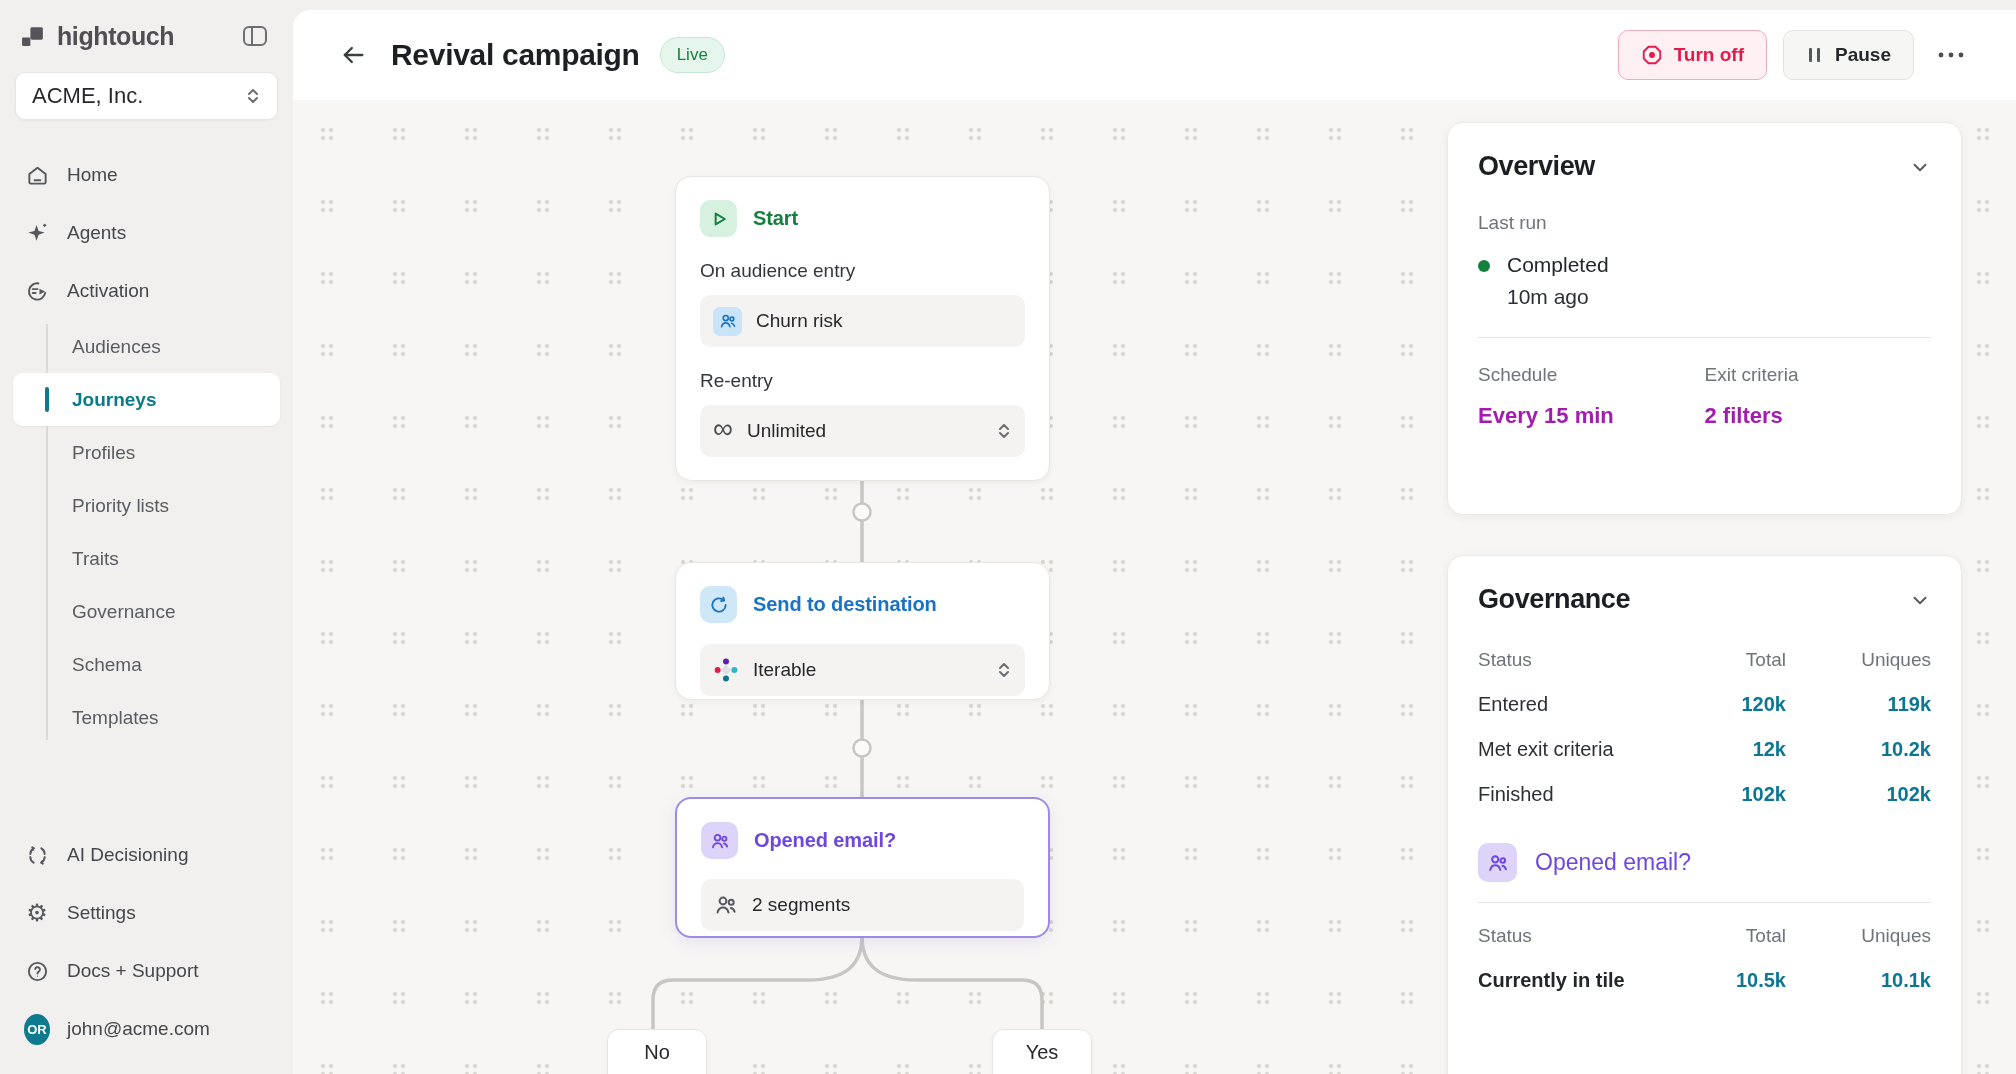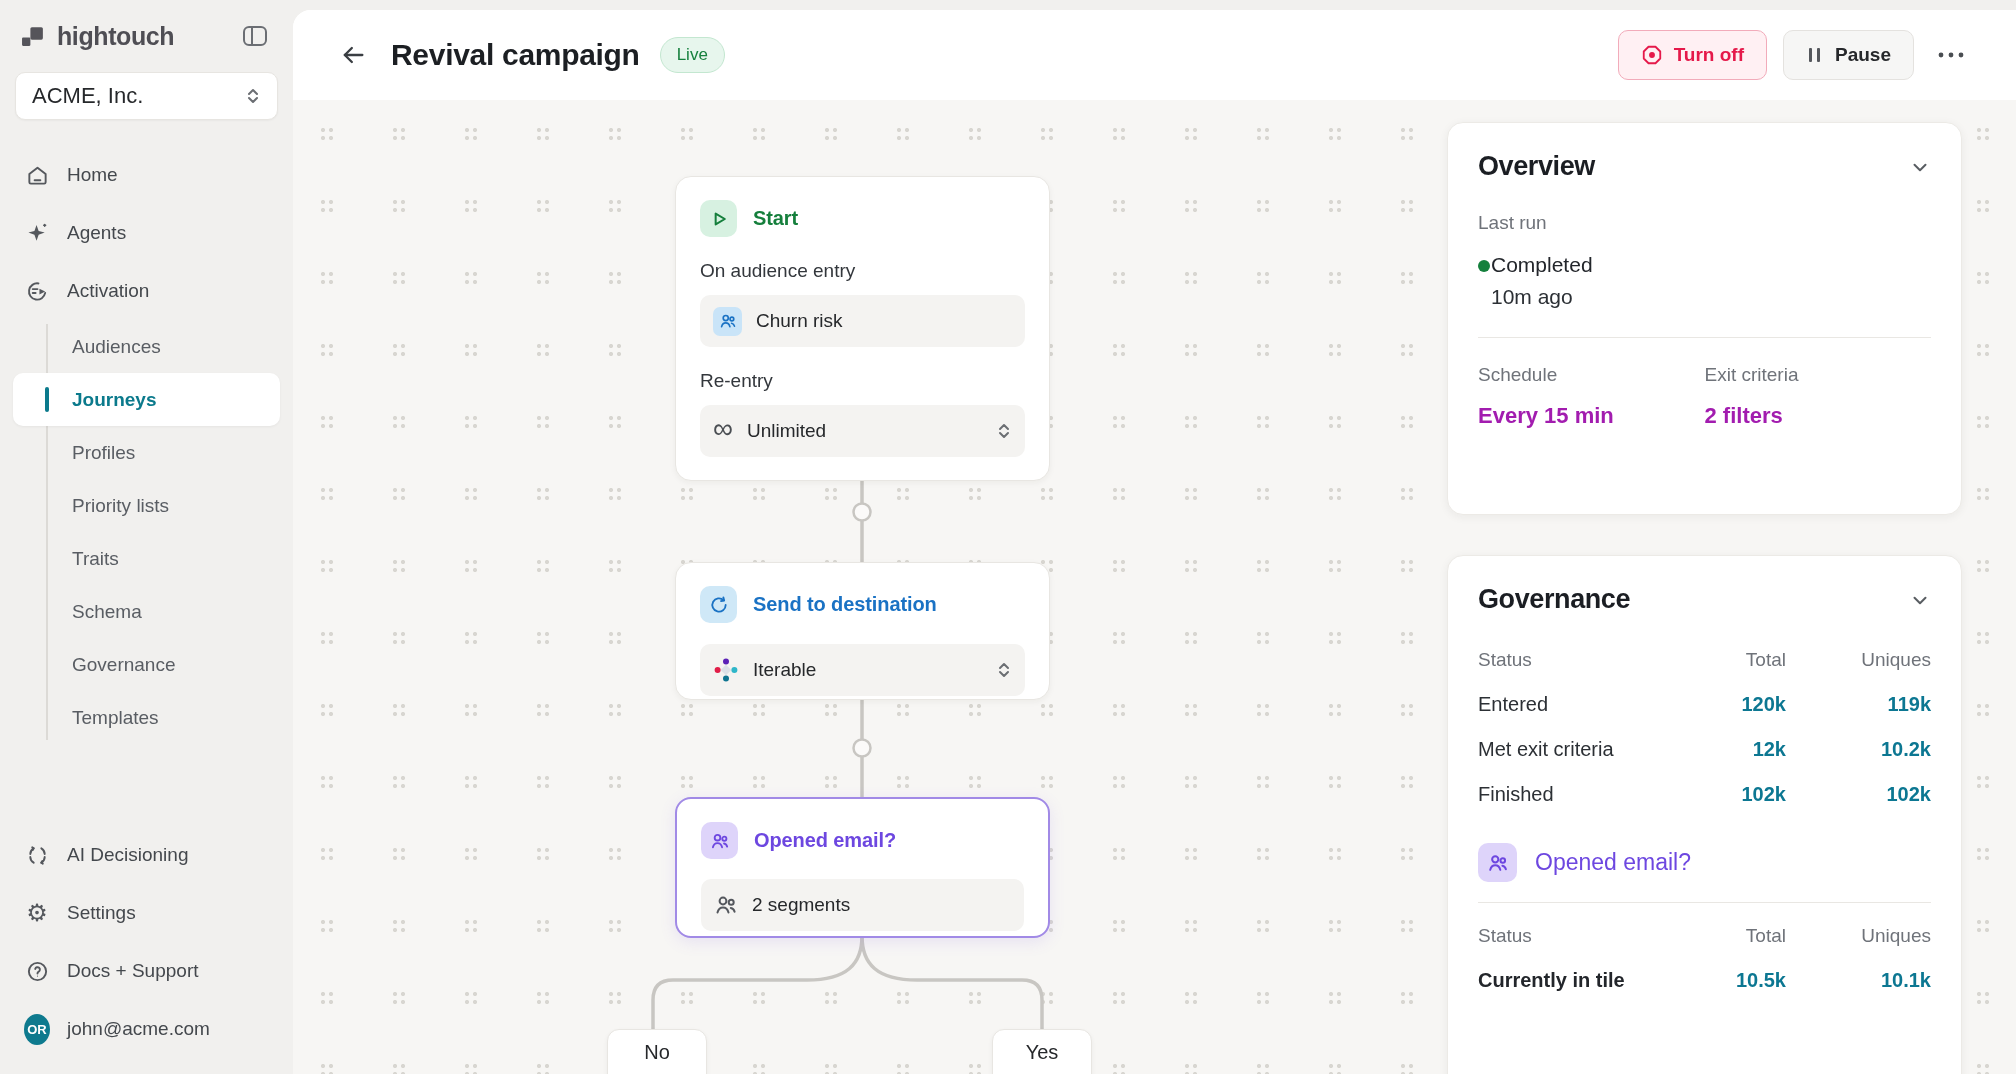--- a/index.html
+++ b/index.html
@@ -88,21 +88,21 @@
     padding-top:11px; font-size:20px; color:#26282b; cursor:pointer; }
 
   
   .panel-card { position:absolute; left:1154px; width:515px; background:#fff;
     border:1px solid #eceae6; border-radius:16px; box-shadow:0 2px 10px rgba(40,38,32,.06);
     padding:28px 30px; }
   .card-head { display:flex; align-items:center; justify-content:space-between; cursor:pointer; }
   .card-title { font-size:27px; font-weight:700; color:#1b1e23; letter-spacing:-0.4px; }
   .muted { font-size:19px; color:#6f737a; }
   .lastrun-label { margin-top:30px; }
-  .status-row { margin-top:19px; display:flex; gap:1px; }
+  .status-row { margin-top:19px; display:flex; gap:17px; }
   .status-dot { width:12px; height:12px; border-radius:50%; background:#15803d; margin-top:7px; flex:none; }
   .status-main { font-size:21px; color:#23262b; font-weight:500; }
   .status-time { font-size:21px; color:#2c3035; margin-top:8px; }
   .divider { border:none; border-top:1.5px solid #e9e7e3; margin-top:28px; }
   .ov-grid { display:grid; grid-template-columns:1fr 1fr; margin-top:26px; row-gap:17px; }
   .link-val { font-size:22px; color:#a21caf; font-weight:700; cursor:pointer; }
 
   .ptable { margin-top:22px; }
   .trow { display:flex; align-items:center; height:45px; }
   .th-status { flex:1; }
@@ -194,24 +194,24 @@
       <div class="sub-item">
           <span>Profiles</span>
         </div>
       <div class="sub-item">
           <span>Priority lists</span>
         </div>
       <div class="sub-item">
           <span>Traits</span>
         </div>
       <div class="sub-item">
+          <span>Governance</span>
+        </div>
+      <div class="sub-item">
           <span>Schema</span>
-        </div>
-      <div class="sub-item">
-          <span>Governance</span>
         </div>
       <div class="sub-item">
           <span>Templates</span>
         </div>
     </div>
 
     <div class="side-footer">
       <div class="nav-item">
         <span class="nicon">
           <svg width="23" height="23" viewBox="0 0 24 24" fill="none" stroke="currentColor" stroke-width="2" stroke-linecap="round" stroke-linejoin="round">

